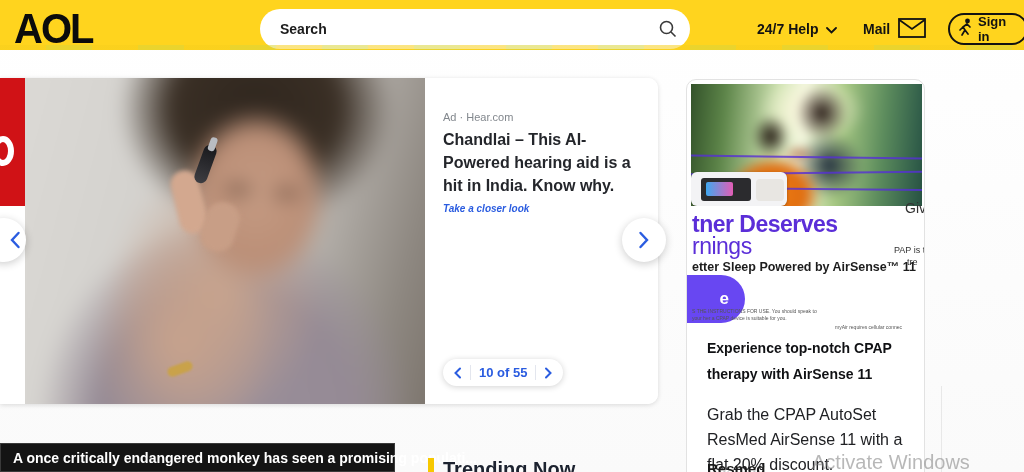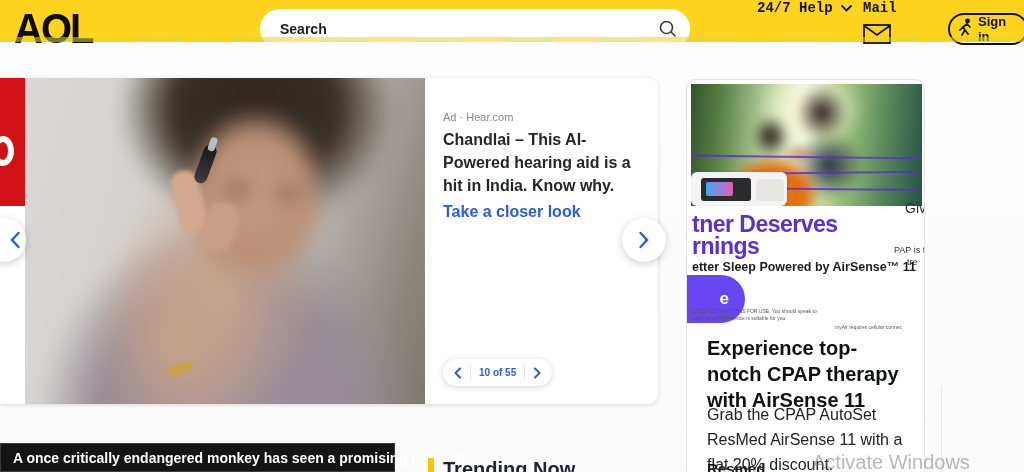--- a/index.html
+++ b/index.html
@@ -1,31 +1,31 @@
 <!DOCTYPE html>
 <html><head>
 <meta charset="utf-8">
 <style>
   * { margin:0; padding:0; box-sizing:border-box; }
   html,body { width:1024px; height:472px; overflow:hidden; }
   body { font-family:"Liberation Sans", sans-serif; background:#ffffff; }
   #page { position:relative; width:1024px; height:472px; background:linear-gradient(#ffffff, #fafafa); overflow:hidden; }
 
   
-  .header { position:absolute; left:0; top:0; width:1024px; height:42px; background:#FFD41E;padding-left:20px; }
+  .header { position:absolute; left:0; top:0; width:1024px; height:50px; background:#FFD41E;padding-left:20px; }
   .header::after { content:""; position:absolute; left:0; bottom:0; width:100%; height:5px;
     background:repeating-linear-gradient(90deg,#f7cf1d 0 46px,#d9d43a 46px 92px); opacity:.55; }
   .logo { position:absolute; left:14px; top:6px; font-size:40px; font-weight:900; letter-spacing:-2px; color:#0b0b0b; transform:scaleY(1.04); }
   .search-pill { position:absolute; left:260px; top:9px; width:430px; height:40px; background:#ffffff; border-radius:21px; display:flex; align-items:center; }
   .search-pill input { flex:1; height:100%; border:none; outline:none; background:transparent; padding:0 10px 0 20px; font-family:"Liberation Sans",sans-serif; font-size:14px; font-weight:700; color:#ec4899; }
   .search-pill input::placeholder { color:#1b1b1b; opacity:1; }
   .search-icon-wrap { width:44px; display:flex; justify-content:center; }
-  .hdr-item { position:absolute; top:0; height:58px; display:flex; gap:8px; color:#121212; font-size:14px; font-weight:700; cursor:pointer;font-family:Liberation Mono, monospace; }
+  .hdr-item { position:absolute; top:0; height:58px; display:flex; align-items:center; gap:8px; color:#121212; font-size:14px; font-weight:700; cursor:pointer; }
   .help-item { left:757px; }
-  .mail-item { left:863px;flex-direction:column; }
+  .mail-item { left:863px; }
   .signin-pill { position:absolute; left:948px; top:13px; height:32px; width:80px; border:2px solid #121212; border-radius:17px; display:flex; align-items:center; gap:5px; padding:0 10px 0 8px; font-size:13px; font-weight:700; color:#121212; cursor:pointer; background:transparent; }
 
   
   .carousel-card { position:absolute; left:0; top:78px; width:658px; height:326px; background:#ffffff; border-radius:0 10px 10px 0; box-shadow:0 1px 5px rgba(0,0,0,.14); overflow:hidden; }
   .prev-slide-strip { position:absolute; left:0; top:0; width:25px; height:128px; background:#d01216; overflow:hidden; }
   .prev-slide-strip .glyph { position:absolute; left:-8px; top:58px; width:22px; height:30px; border:6px solid #ffffff; border-radius:50%; }
 
   .carousel-photo { position:absolute; left:25px; top:0; width:400px; height:326px; overflow:hidden; background:#cfccc8; }
   .photo-blur { position:absolute; left:-20px; top:-20px; width:440px; height:366px; filter:blur(9px);
     background:
@@ -40,23 +40,23 @@
   }
   .hand-finger { position:absolute; left:150px; top:92px; width:28px; height:64px; background:#d3a88f; border-radius:14px; transform:rotate(-14deg); filter:blur(2px); }
   .hand-thumb { position:absolute; left:178px; top:124px; width:34px; height:50px; background:#c89e86; border-radius:16px; transform:rotate(18deg); filter:blur(2px); }
   .hearing-aid { position:absolute; left:174px; top:66px; width:13px; height:40px; background:linear-gradient(#17171a,#3d3d42); border-radius:7px; transform:rotate(20deg); }
   .hearing-aid::before { content:""; position:absolute; left:3px; top:-8px; width:7px; height:14px; background:#b9bcc2; border-radius:3px; }
   .ring { position:absolute; left:142px; top:286px; width:26px; height:10px; background:#c9a24a; border-radius:5px; transform:rotate(-20deg); filter:blur(1px); }
 
   .ad-panel { position:absolute; left:425px; top:0; width:233px; height:326px; background:#ffffff;padding-left:47px; }
   .ad-meta { position:absolute; left:18px; top:33px; font-size:11px; color:#82878d; }
   .ad-headline { position:absolute; left:18px; top:50px; width:202px; font-size:16px; line-height:23px; font-weight:700; color:#24262b; }
-  .ad-cta { position:absolute; left:18px; top:125px; font-size:16px; font-weight:600; color:#2a5ce0; cursor:pointer; }
+  .ad-cta { position:absolute; left:18px; top:125px; font-size:10px; font-weight:600; color:#2a5ce0; cursor:pointer;font-style:italic; }
   .pager-pill { position:absolute; left:18px; top:281px; height:27px; display:flex; align-items:center; background:#ffffff; border-radius:14px; box-shadow:0 1px 6px rgba(0,0,0,.18); padding:0 10px; gap:8px; }
-  .pager-label { font-size:10px; font-weight:700; color:#2a5ce0; white-space:nowrap; }
+  .pager-label { font-size:13px; font-weight:700; color:#2a5ce0; white-space:nowrap; }
   .pager-div { width:1px; height:15px; background:#e3e6ee; }
   .pager-btn { display:flex; align-items:center; cursor:pointer; }
 
   .nav-circle { position:absolute; width:44px; height:44px; border-radius:50%; background:#ffffff; box-shadow:0 2px 8px rgba(0,0,0,.2); display:flex; align-items:center; justify-content:center; cursor:pointer; }
   .nav-left { left:-18px; top:218px; }
   .nav-right { left:622px; top:218px; }
 
   
   .news-bar { position:absolute; left:0; top:443px; width:395px; height:29px; background:#141414; border:1px solid #3a3a3a; display:flex; align-items:center; }
   .news-bar span { padding-left:12px; color:#ffffff; font-size:14px; font-weight:700; white-space:nowrap; }
@@ -82,30 +82,30 @@
   .purple-line { position:absolute; left:0; width:231px; height:2px; background:rgba(86,48,214,.8); }
   .pl1 { top:72px; transform:rotate(.8deg); }
   .pl2 { top:88px; transform:rotate(-.6deg); }
   .pl3 { top:104px; transform:rotate(.5deg); }
   .cpap-device { position:absolute; left:0px; top:88px; width:96px; height:34px; background:#f3f3f5; border-radius:6px; box-shadow:0 1px 3px rgba(0,0,0,.3); }
   .cpap-face { position:absolute; left:10px; top:6px; width:50px; height:23px; background:#2b2b2e; border-radius:3px; }
   .cpap-screen { position:absolute; left:5px; top:4px; width:27px; height:14px; background:linear-gradient(90deg,#3fa8f0,#e35db5); border-radius:2px; }
   .cpap-hum { position:absolute; right:3px; top:7px; width:28px; height:22px; background:#e8e6e2; border-radius:4px; }
 
   .side-head1 { position:absolute; left:5px; top:131px; font-size:23px; font-weight:800; color:#5b2ed8; letter-spacing:-.5px; white-space:nowrap; }
-  .side-head2 { position:absolute; left:5px; top:153px; font-size:23px; font-weight:700; color:#5b2ed8; letter-spacing:-.5px; white-space:nowrap; }
+  .side-head2 { position:absolute; left:5px; top:153px; font-size:23px; font-weight:400; color:#5b2ed8; letter-spacing:-.5px; white-space:nowrap; }
   .side-sub { position:absolute; left:5px; top:180px; font-size:12.5px; font-weight:600; color:#1c1c1c; white-space:nowrap; }
   .side-give { position:absolute; left:218px; top:120px; font-size:14px; color:#333333; white-space:nowrap; }
   .side-pap1 { position:absolute; left:207px; top:165px; font-size:9px; color:#333333; white-space:nowrap; }
   .side-pap2 { position:absolute; left:220px; top:177px; font-size:9px; color:#333333; white-space:nowrap; }
   .side-btn { position:absolute; left:-30px; top:195px; width:88px; height:48px; background:#6847f2; border-radius:26px; color:#ffffff; font-size:17px; font-weight:600; text-align:right; line-height:48px; padding-right:16px; cursor:pointer; }
   .fine-left { position:absolute; left:5px; top:228px; width:135px; font-size:5px; line-height:7px; color:#555555; }
   .fine-right { position:absolute; left:148px; top:244px; font-size:5px; color:#555555; white-space:nowrap; }
 
-  .promo-head { position:absolute; left:20px; top:255px; width:200px; font-size:20px; line-height:26px; font-weight:700; color:#101114; }
+  .promo-head { position:absolute; left:20px; top:255px; width:200px; font-size:14px; line-height:26px; font-weight:700; color:#101114; }
   .promo-body { position:absolute; left:20px; top:322px; width:208px; font-size:16px; line-height:25px; color:#202124; }
   .promo-brand { position:absolute; left:20px; top:380px; font-size:15px; font-weight:700; color:#1a1a1a; }
 
   
   .watermark1 { position:absolute; left:812px; top:411px; font-size:20px; color:rgba(125,125,125,.55); white-space:nowrap;margin-top:40px; }
   .watermark2 { position:absolute; left:808px; top:431px; font-size:13px; color:rgba(135,135,135,.5); white-space:nowrap; }
   .faint-divider { position:absolute; left:941px; top:386px; width:1px; height:86px; background:#e8e8e8; }
 </style>
 </head>
 <body>

